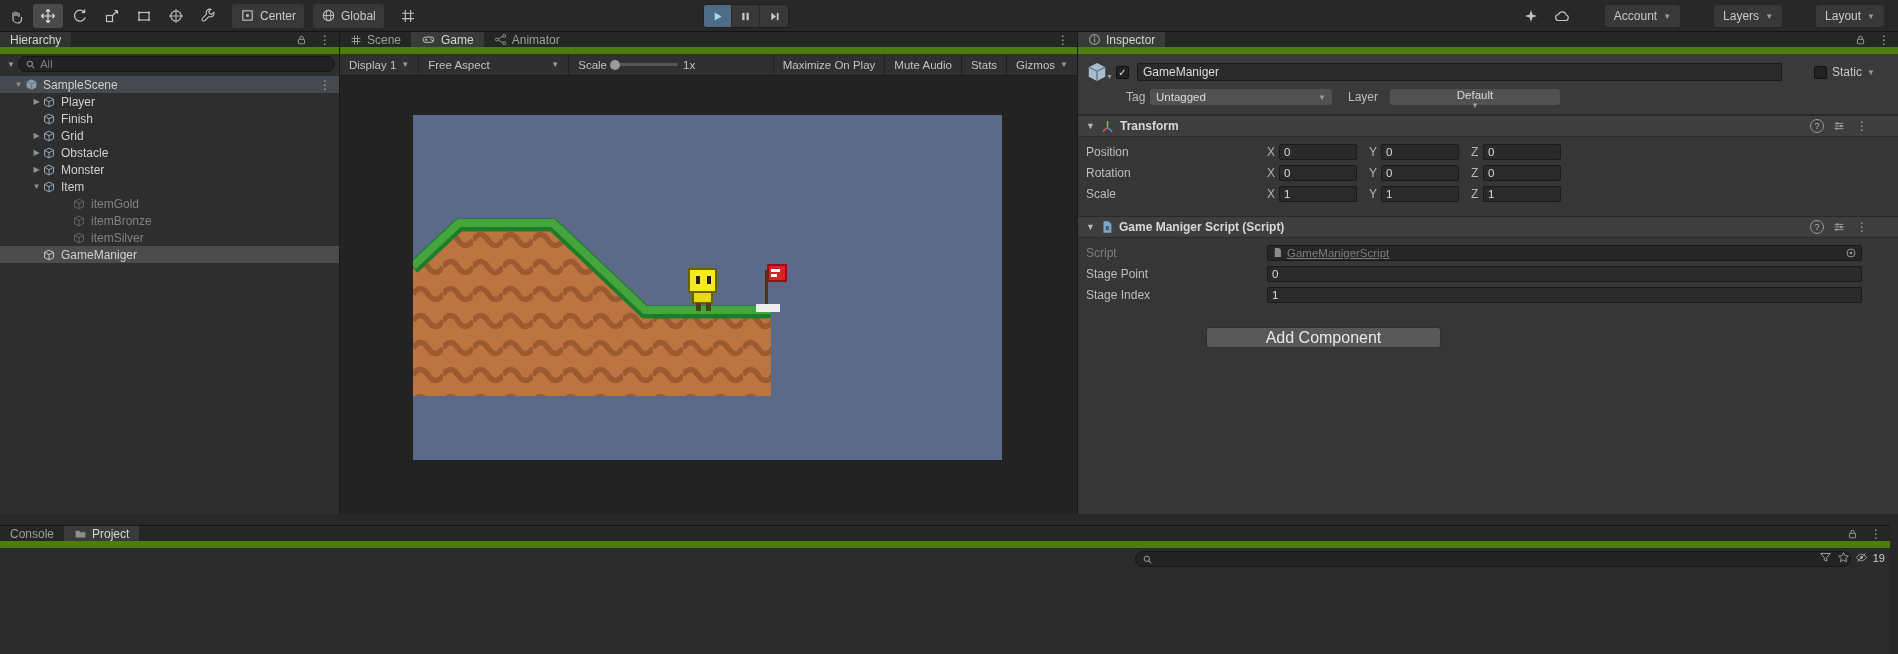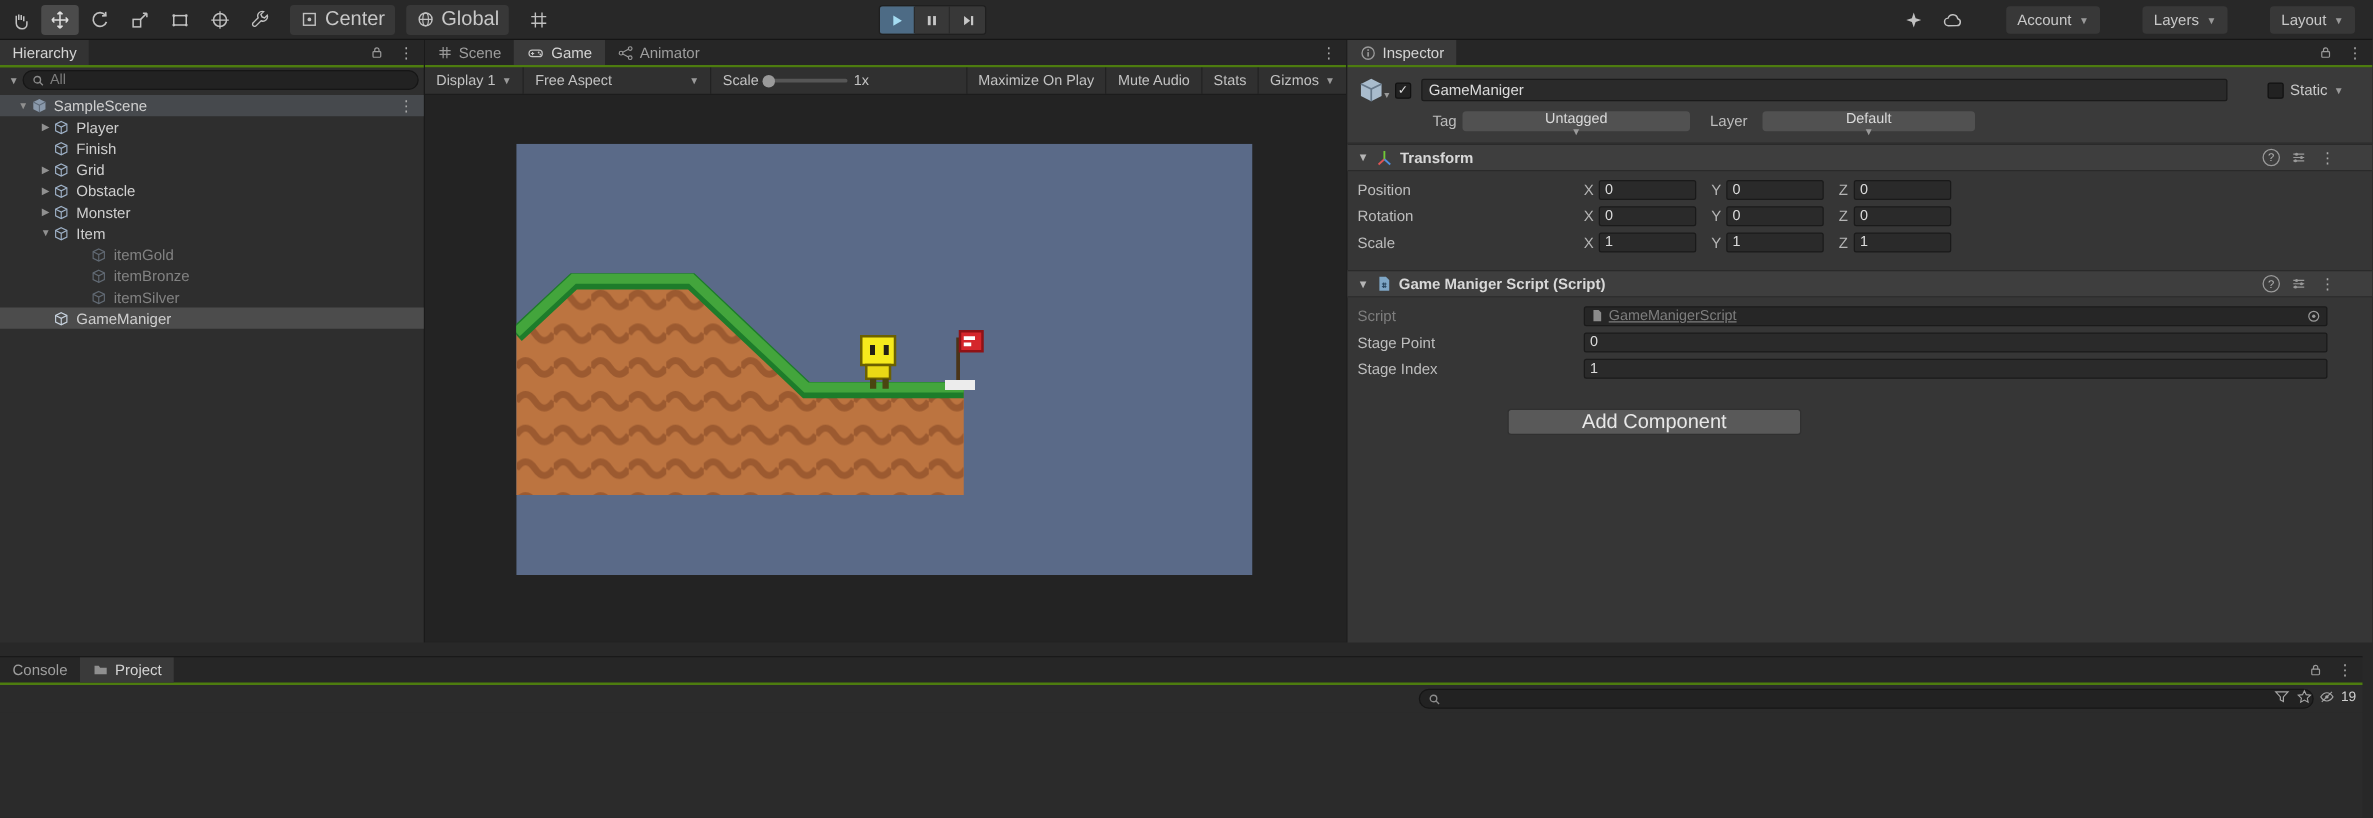--- a/index.html
+++ b/index.html
@@ -2,33 +2,33 @@
 <html><head>
 <meta charset="utf-8">
 <style>
   * { margin:0; padding:0; box-sizing:border-box; font-family:"Liberation Sans","DejaVu Sans",sans-serif; }
   html,body { width:1898px; height:654px; background:#282828; color:#c8c8c8; font-size:12px; overflow:hidden; }
   body { position:relative; }
   svg { display:block; }
 
   
   #toolbar { position:absolute; left:0; top:0; width:1898px; height:32px; background:#282828; border-bottom:1px solid #151515; display:flex; align-items:center; }
-  .tbtn { height:24px; min-width:30px; margin:0 1px; display:flex; align-items:center; justify-content:center; gap:5px; background:transparent; border:none; color:#c8c8c8; font-size:16px; padding:0 4px; border-radius:3px; }
+  .tbtn { height:24px; min-width:30px; margin:0 1px; display:flex; align-items:center; justify-content:center; gap:5px; background:transparent; border:none; color:#c8c8c8; font-size:12px; padding:0 4px; border-radius:3px; }
   .tbtn.sel { background:#4b4b4b; }
   .tbtn.labeled { background:#383838; padding:0 8px; margin-left:8px; }
   #play-group { position:absolute; left:703px; top:4px; height:24px; display:flex; border:1px solid #1f1f1f; border-radius:3px; overflow:hidden; }
   .pbtn { width:28px; height:100%; display:flex; align-items:center; justify-content:center; background:#383838; border:none; border-right:1px solid #2a2a2a; }
   .pbtn:last-child { border-right:none; }
   .pbtn.active { background:#4d6b85; }
   #toolbar-right { position:absolute; right:14px; top:4px; height:24px; display:flex; align-items:center; gap:14px; }
   .dd-btn { height:22px; display:flex; align-items:center; gap:6px; background:#383838; border:none; border-radius:3px; color:#c8c8c8; padding:0 9px; font-size:12px; margin-left:20px; }
   .arr { font-size:8px; color:#9a9a9a; }
 
   
-  .tabbar { height:22px; background:#262626; display:flex; align-items:stretch; border-bottom:2px solid #4d7c0f; }
+  .tabbar { height:22px; background:#262626; display:flex; align-items:stretch; border-bottom:7px solid #4d7c0f; }
   .tab { display:flex; align-items:center; gap:5px; padding:0 10px; color:#9e9e9e; font-size:12px; }
   .tab.active { background:#3a3a3a; color:#d4d4d4; }
   .panel-icons { margin-left:auto; display:flex; align-items:center; gap:12px; padding-right:8px; }
   .icon-btn { display:flex; align-items:center; justify-content:center; }
   .kebab { color:#aaaaaa; font-size:12px; line-height:1; }
 
   
   #hierarchy { position:absolute; left:0; top:32px; width:340px; height:482px; background:#2e2e2e; border-right:1px solid #1a1a1a; }
   #hier-searchrow { height:20px; display:flex; align-items:center; padding:0 4px; }
   .searchbox { flex:1; height:16px; background:#222222; border:1px solid #161616; border-radius:8px; display:flex; align-items:center; padding:0 6px; gap:4px; }
@@ -59,23 +59,23 @@
 
   
   #inspector { position:absolute; left:1077px; top:32px; width:821px; height:482px; background:#363636; border-left:1px solid #1a1a1a; }
   #go-header { background:#3a3a3a; border-bottom:1px solid #2a2a2a; padding:6px 0; }
   #go-row1 { height:24px; display:flex; align-items:center; padding-left:8px; }
   #go-icon-wrap { width:30px; position:relative; flex:none; }
   #go-icon-wrap .mini-arr { position:absolute; left:20px; top:12px; font-size:7px; color:#9a9a9a; }
   .checkbox { width:13px; height:13px; background:#222222; border:1px solid #111111; border-radius:2px; display:flex; align-items:center; justify-content:center; font-size:10px; color:#e0e0e0; flex:none; }
   #name-field { width:645px; height:18px; background:#2a2a2a; border:1px solid #1a1a1a; border-radius:2px; color:#dcdcdc; padding:0 5px; margin-left:8px; font-size:12px; outline:none; }
   #static-group { margin-left:32px; display:flex; align-items:center; gap:5px; }
-  #go-row2 { height:22px; display:flex; align-items:center; padding-left:68px; margin-top:2px; color:#bdbdbd; }
+  #go-row2 { height:22px; display:flex; align-items:center; padding-left:48px; margin-top:2px; color:#bdbdbd; }
   .dropdown { height:16px; background:#515151; border-radius:3px; display:flex; align-items:center; justify-content:space-between; padding:0 6px; color:#dadada; font-size:11.5px; }
-  #tag-dd { width:182px; margin-left:0;flex-direction:column; } #layer-dd { width:170px;flex-direction:column; }
+  #tag-dd { width:182px; margin-left:0; } #layer-dd { width:170px;flex-direction:column; }
   .comp-header { height:22px; background:#3e3e3e; border-top:1px solid #2a2a2a; border-bottom:1px solid #2a2a2a; display:flex; align-items:center; padding-left:8px; position:relative; }
   .comp-header .fold { width:14px; font-size:9px; color:#b5b5b5; }
   .comp-header .ctitle { font-weight:bold; color:#d8d8d8; margin-left:5px; }
   .hicon-r { position:absolute; top:3px; }
   .h-help { right:74px; } .h-preset { right:52px; } .h-kebab { right:30px; top:4px; }
   .help-circle { width:14px; height:14px; border:1px solid #9a9a9a; border-radius:50%; color:#b5b5b5; font-size:9px; display:flex; align-items:center; justify-content:center; }
   .comp-body { padding:4px 0; }
   .crow { height:21px; display:flex; align-items:center; padding:0 36px 0 8px; color:#bdbdbd; }
   .crow .lbl { width:181px; flex:none; }
   .ax { width:12px; flex:none; color:#b5b5b5; }

